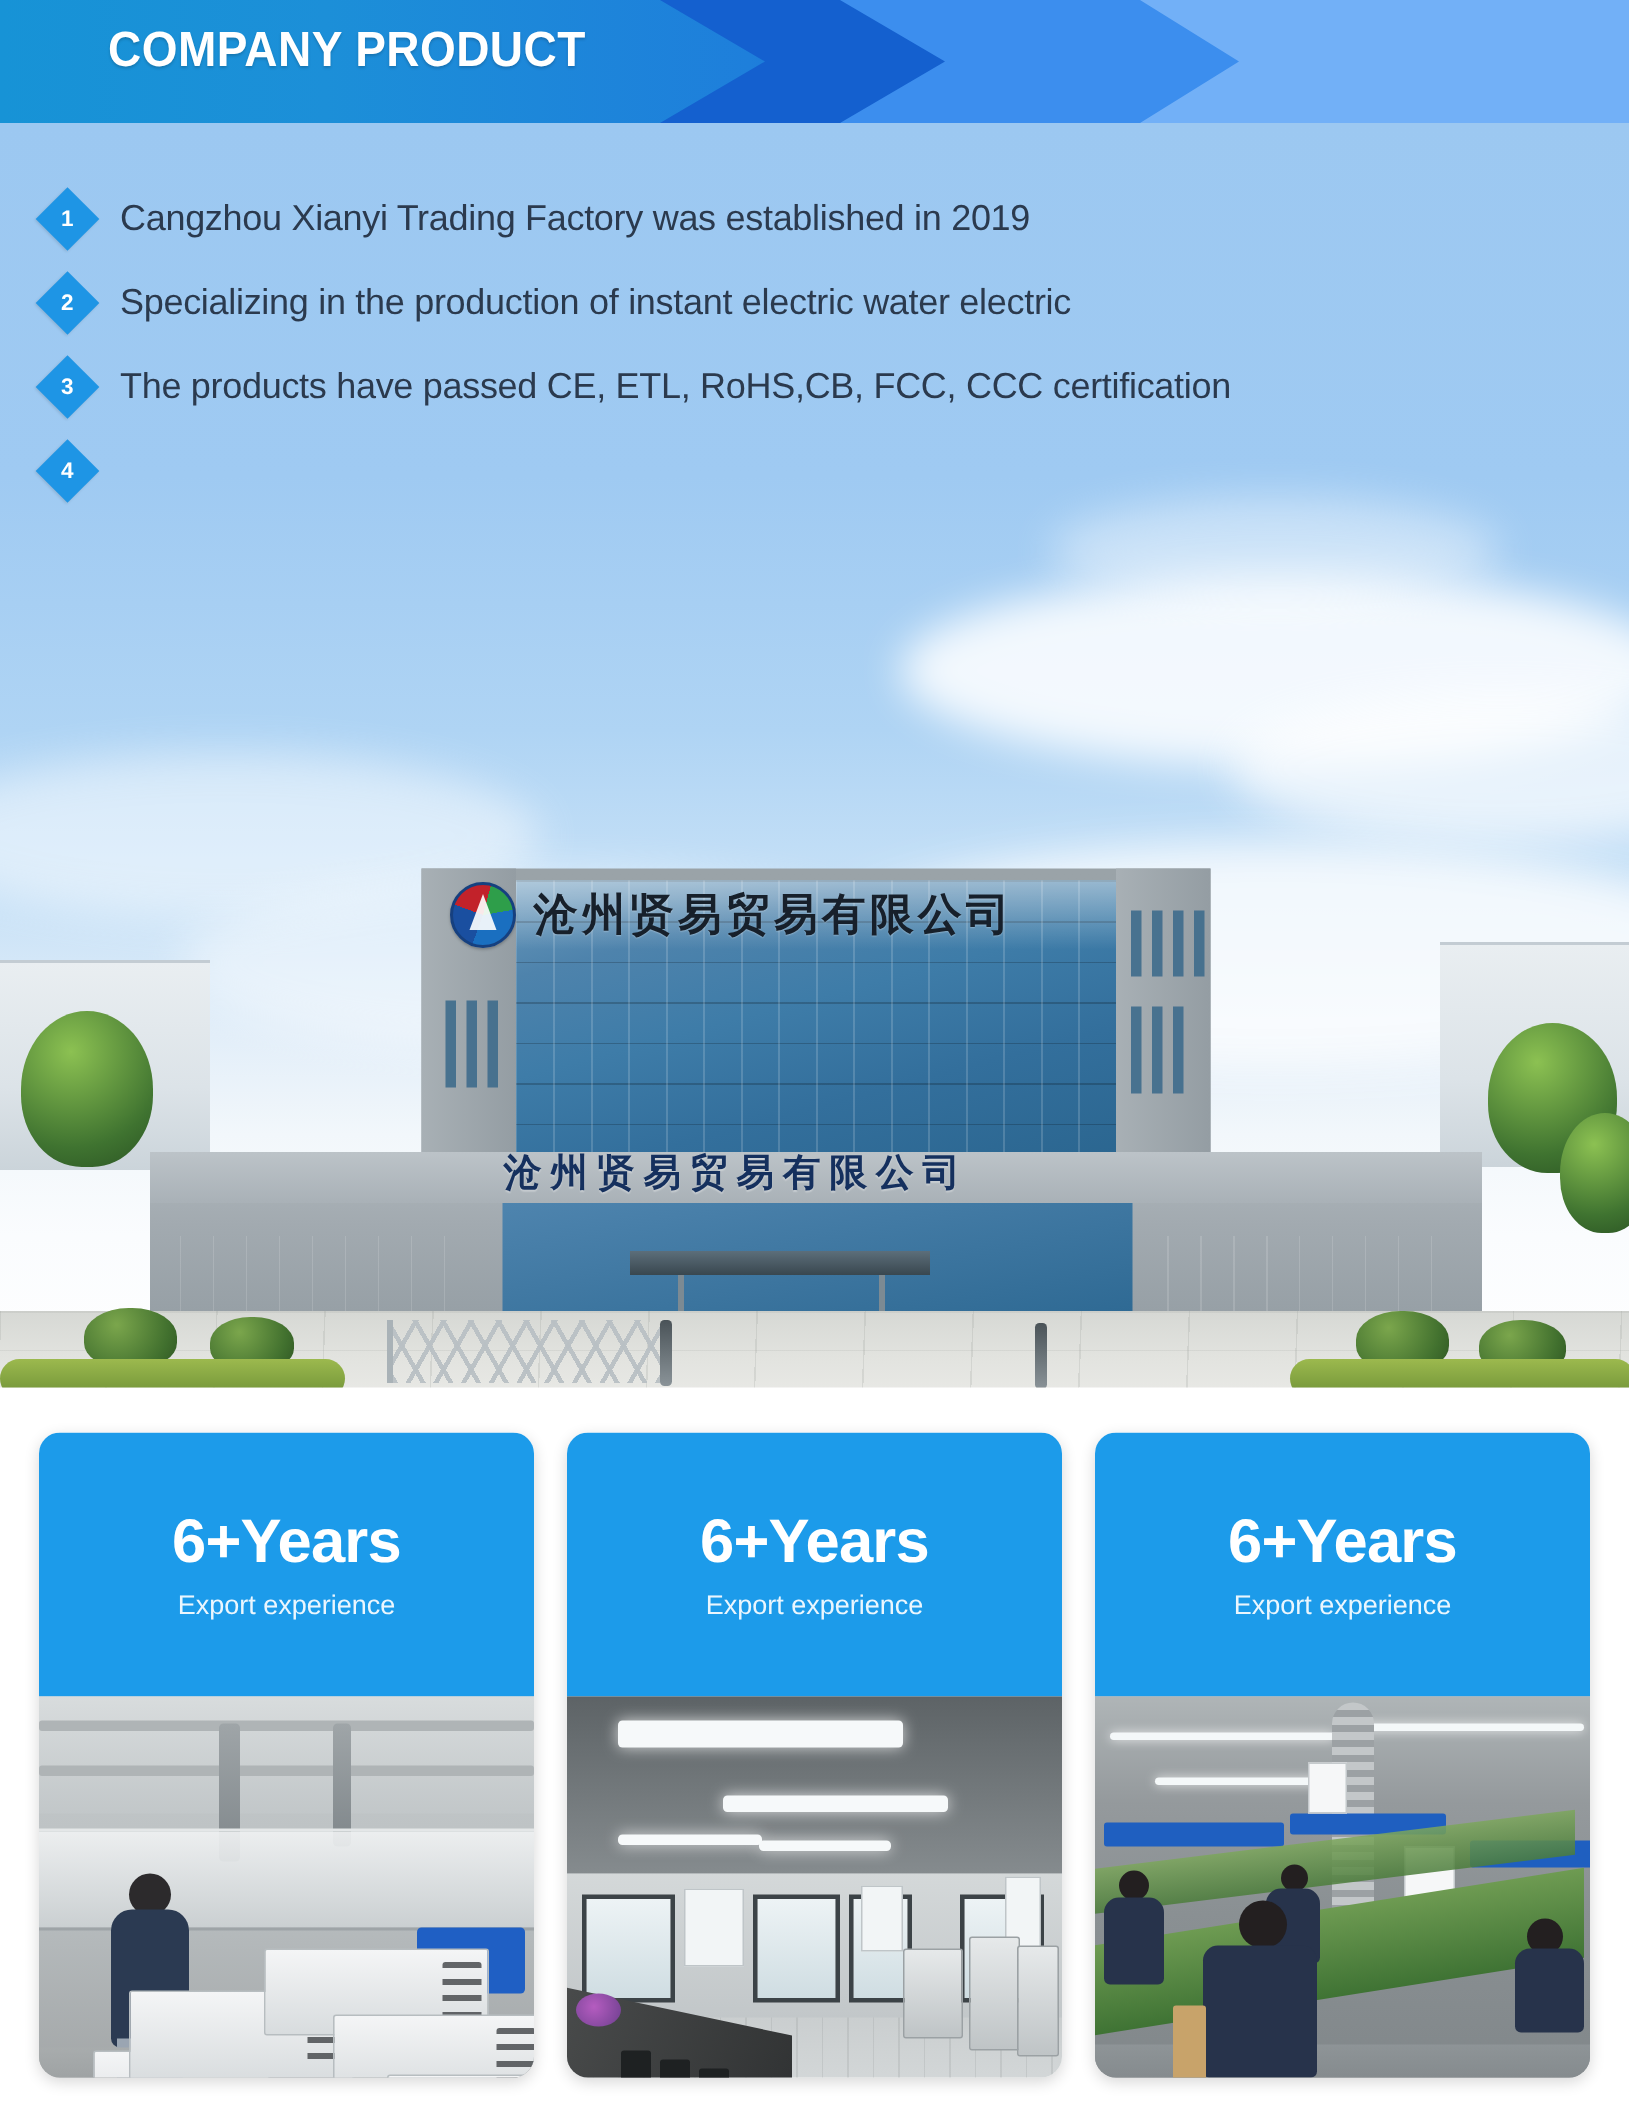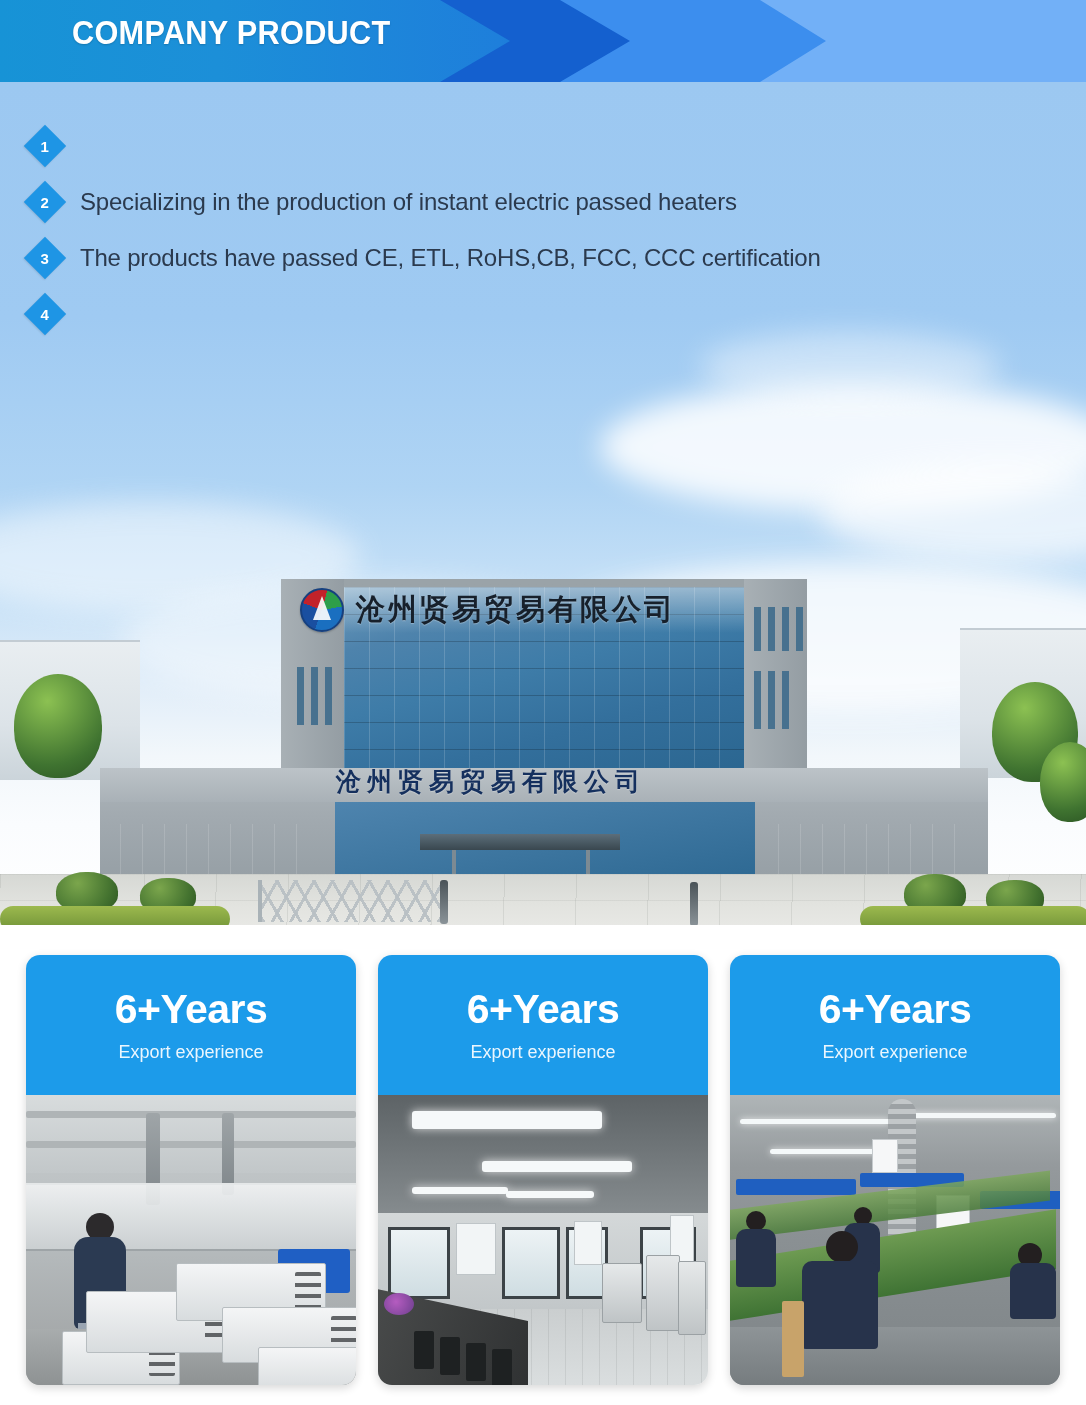--- a/index.html
+++ b/index.html
@@ -210,21 +210,21 @@
   .cards {
     position:absolute; left:0; top:931px; width:1086px; height:474px;
     background:#ffffff;
     display:flex; gap:22px; padding:24px 26px 20px 26px;
   }
   .card {
     position:relative; flex:1 1 0; border-radius:14px; overflow:hidden;
     background:#ffffff; box-shadow:0 3px 10px rgba(0,0,0,.16);
   }
   .card-head {
-    height:140px; background:#1C9BEA;
+    height:176px; background:#1C9BEA;
     display:flex; flex-direction:column; align-items:center; justify-content:center;
   }
   .card-years {
     color:#ffffff; font-size:41px; font-weight:bold; letter-spacing:-0.5px; line-height:1;
   }
   .card-sub {
     color:#EAF6FE; font-size:18px; margin-top:13px; line-height:1;
   }
   .card-photo { position:relative; height:290px; overflow:hidden; }
 
@@ -384,26 +384,27 @@
   <div class="cloudband c3"></div>
   <div class="cloudband c4"></div>
   <div class="cloudband c5"></div>
   <div class="cloudband c6"></div>
 
   <div class="bullets">
     <div class="bullet-row">
       <div class="diamond">
         <span>1</span>
       </div>
+      <div class="bullet-text">Cangzhou Xianyi Trading Factory was established in 2019</div>
     </div>
     <div class="bullet-row">
       <div class="diamond">
         <span>2</span>
       </div>
-      <div class="bullet-text">Specializing in the production of instant electric passed heaters</div>
+      <div class="bullet-text">Specializing in the production of instant electric water electric</div>
     </div>
     <div class="bullet-row">
       <div class="diamond">
         <span>3</span>
       </div>
       <div class="bullet-text">The products have passed CE, ETL, RoHS,CB, FCC, CCC certification</div>
     </div>
     <div class="bullet-row">
       <div class="diamond">
         <span>4</span>

